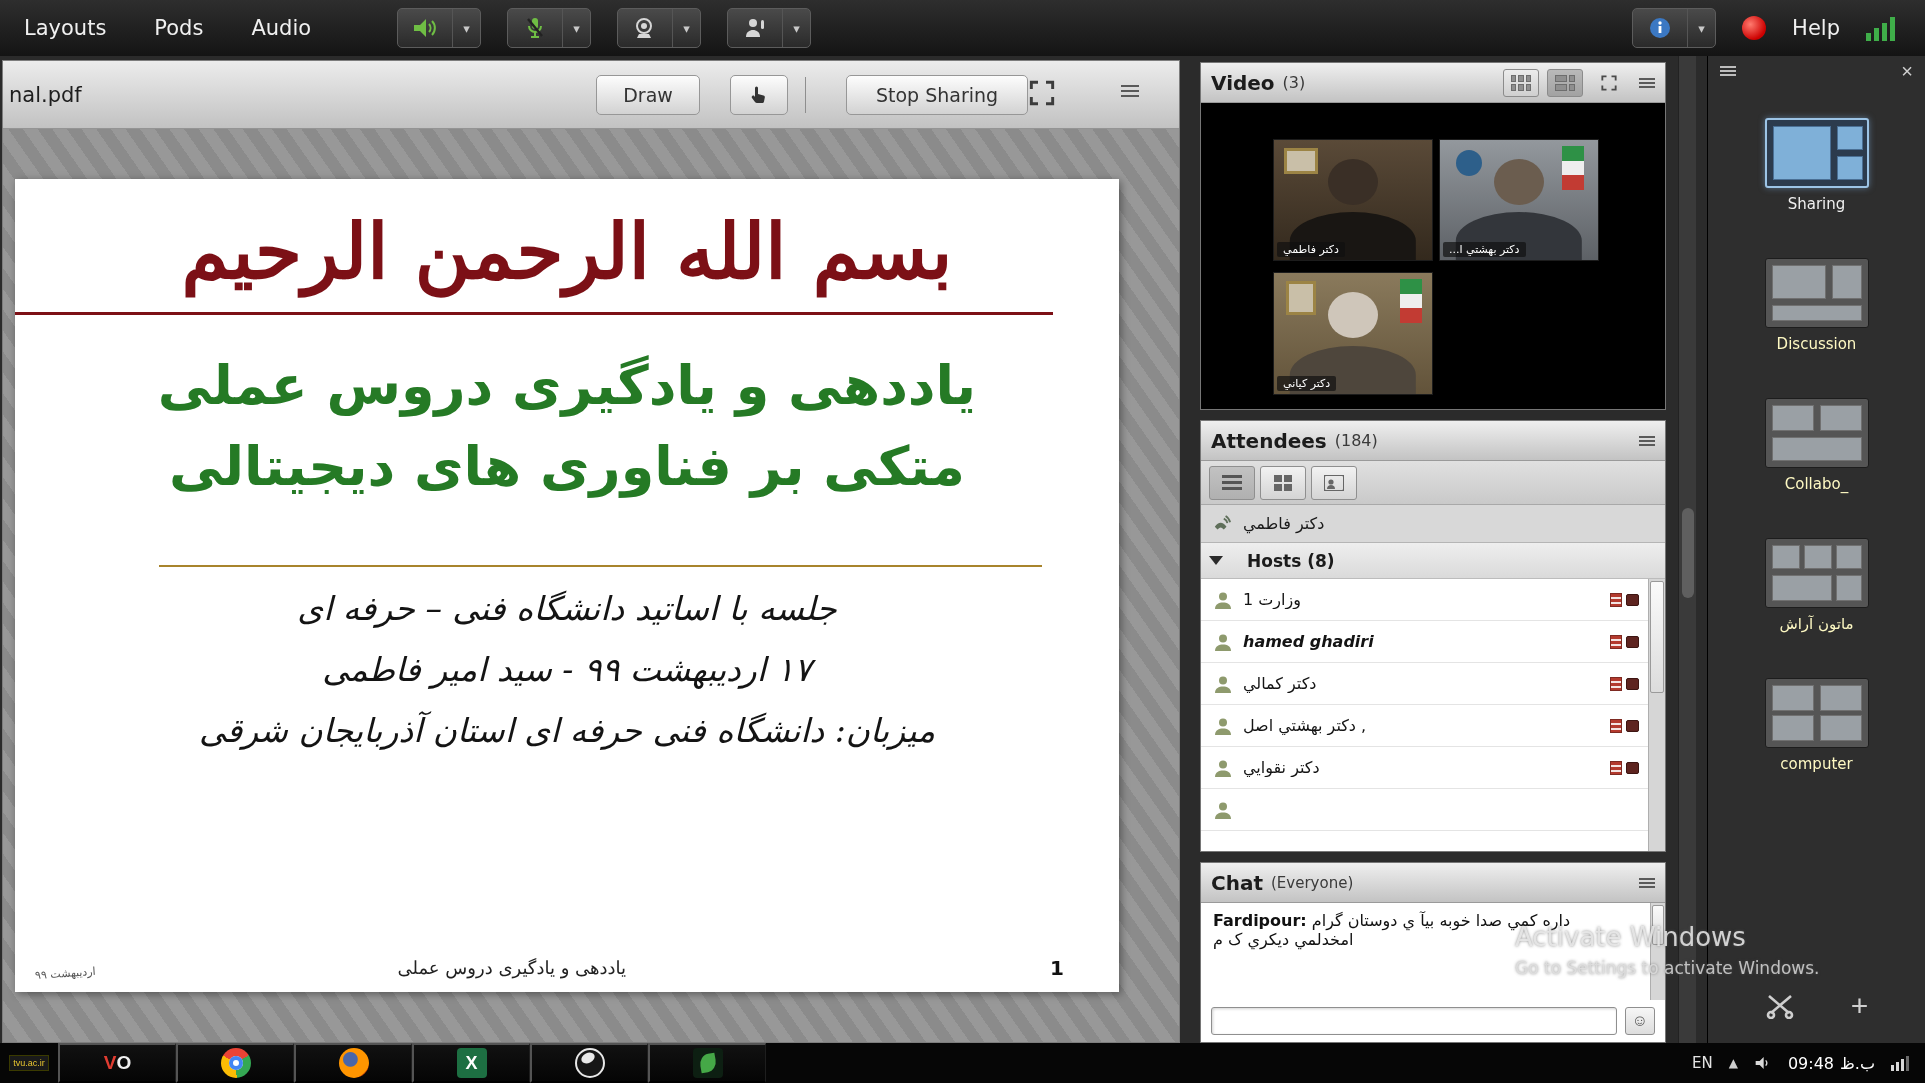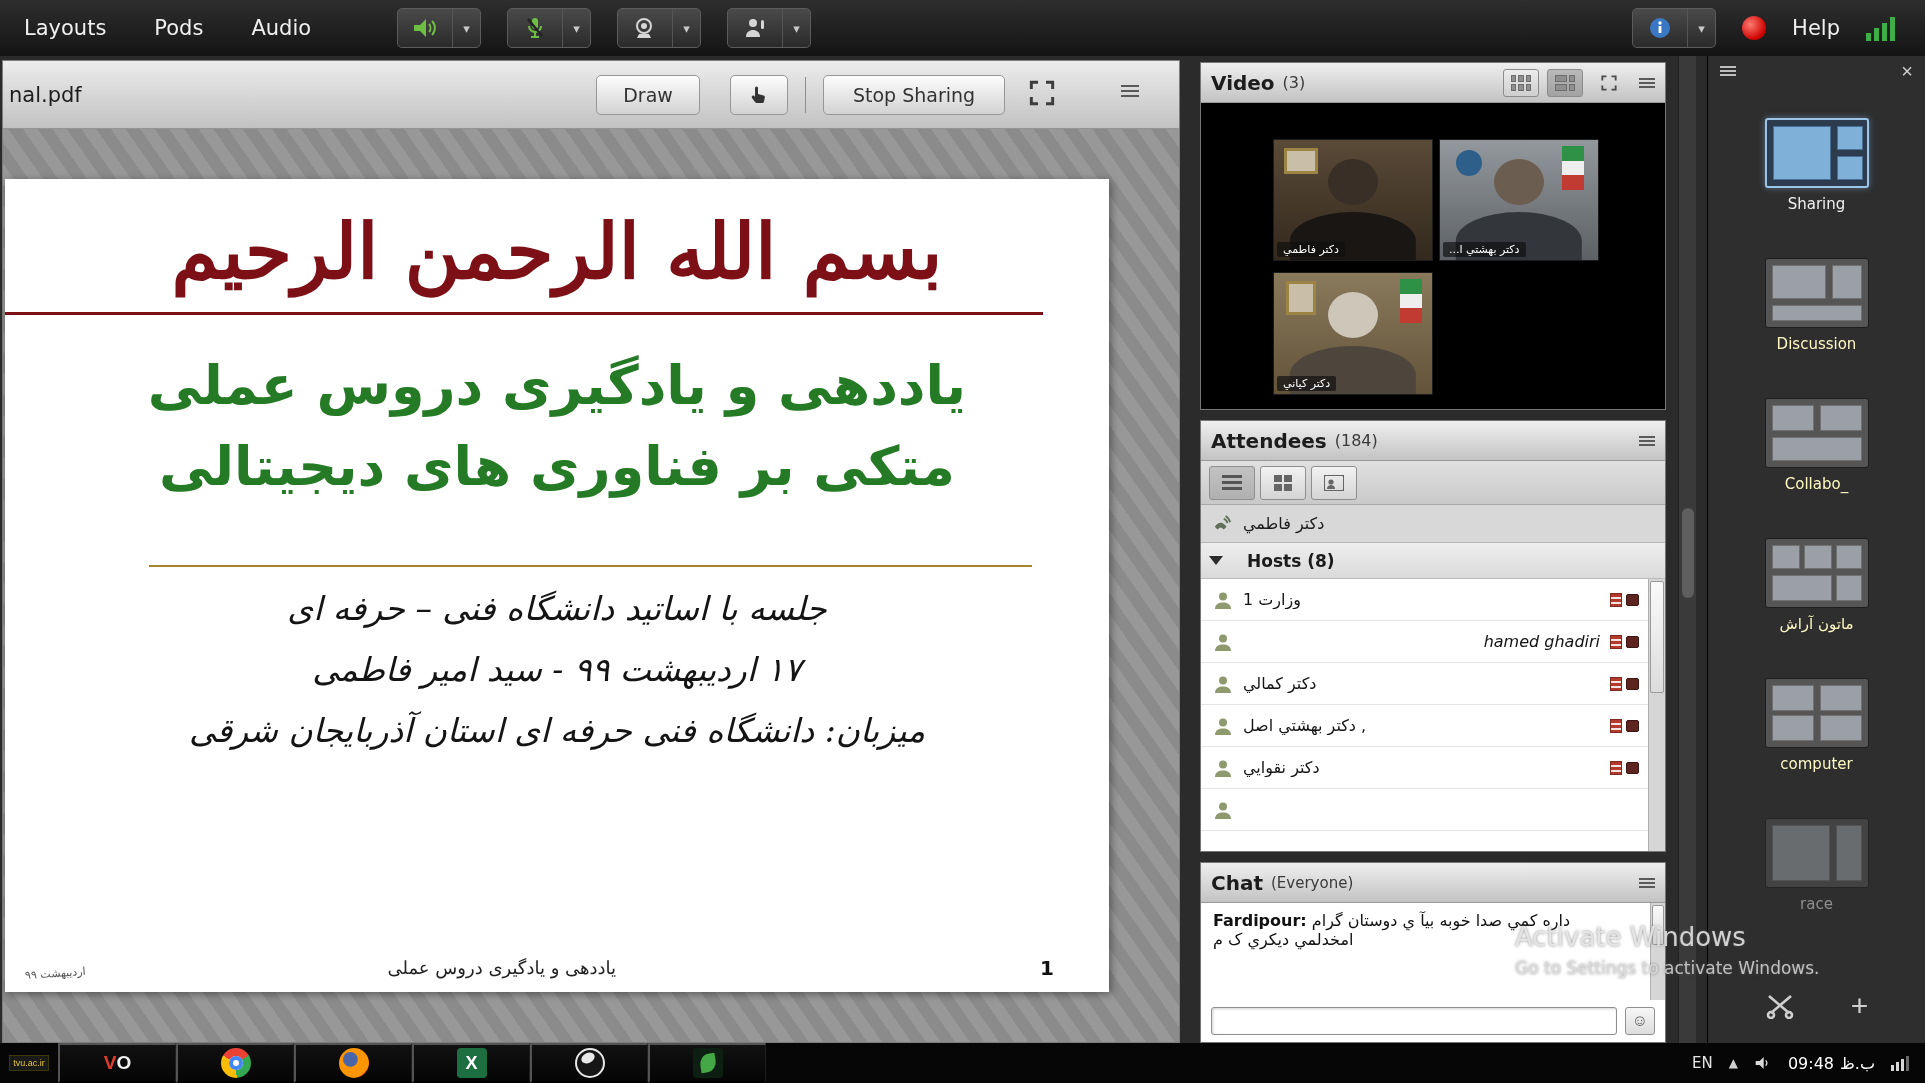--- a/index.html
+++ b/index.html
@@ -28,21 +28,21 @@
   .btn-gray { position:absolute; top:14px; height:40px; background:linear-gradient(#fdfdfd,#d2d2d2);
               border:1px solid #979797; border-radius:5px; font-size:19px; color:#333;
               display:flex; align-items:center; justify-content:center; font-family:inherit; cursor:pointer; }
   .hdr-sep { position:absolute; left:802px; top:16px; width:1px; height:36px; background:#8e8e8e; }
   .icon-btn { position:absolute; top:16px; background:transparent; border:none; cursor:pointer; }
   .menu-lines { display:inline-block; width:18px; height:2px; background:#5a5a5a; box-shadow:0 5px 0 #5a5a5a, 0 10px 0 #5a5a5a; margin-bottom:10px; }
   .share-content { position:absolute; left:0; top:68px; right:0; bottom:0;
                    background:repeating-linear-gradient(55deg, #8b8b8b 0 12px, #989898 12px 24px); }
 
   
-  .slide { position:absolute; left:2px; top:50px; width:1104px; height:813px; background:#ffffff; box-shadow:2px 2px 8px rgba(0,0,0,.4); overflow:hidden; }
+  .slide { position:absolute; left:12px; top:50px; width:1104px; height:813px; background:#ffffff; box-shadow:2px 2px 8px rgba(0,0,0,.4); overflow:hidden; }
   .bismillah { direction:rtl; text-align:center; font-family:"DejaVu Serif", serif; font-weight:bold;
                font-size:76px; color:#7c1016; margin-top:28px; }
   .rule-maroon { height:3px; background:#7c1016; width:94%; margin:16px 0 0 0; }
   .slide-heading { direction:rtl; text-align:center; font-weight:bold; color:#257a25; font-size:54px; line-height:1.5; margin-top:30px; }
   .rule-gold { height:2px; background:#a8842c; margin:58px 7% 0 13%; }
   .slide-body { direction:rtl; text-align:center; font-family:"DejaVu Serif", serif; font-style:italic;
                 font-size:33px; color:#141414; margin-top:22px; }
   .slide-footer-center { position:absolute; left:45%; transform:translateX(-50%); bottom:14px; direction:rtl;
                          font-size:18px; color:#222; font-family:"DejaVu Serif", serif; }
   .slide-page-num { position:absolute; right:55px; bottom:12px; font-size:20px; font-weight:bold; color:#111; }
@@ -83,21 +83,21 @@
   .att-btn.pressed { background:linear-gradient(#c2c2c2,#b0b0b0); }
   .speaker-row { height:38px; flex:0 0 38px; background:#d8d8d8; border-bottom:1px solid #b5b5b5;
                  display:flex; align-items:center; gap:10px; padding-left:10px; font-size:16px; color:#1a1a1a; }
   .hosts-row { height:36px; flex:0 0 36px; background:linear-gradient(#eeeeee,#dadada); border-bottom:1px solid #bcbcbc;
                display:flex; align-items:center; gap:24px; padding-left:8px; cursor:pointer; }
   .hosts-row .tri { width:0; height:0; border-left:7px solid transparent; border-right:7px solid transparent; border-top:9px solid #2b2b2b; }
   .hosts-row .lbl { font-size:17px; font-weight:bold; color:#1b1b1b; }
   .att-list { position:relative; flex:1; background:#fff; overflow:hidden; }
   .att-row { height:42px; display:flex; align-items:center; gap:10px; padding:0 26px 0 12px; border-bottom:1px solid #e4e4e4; cursor:default; }
   .att-row .nm { font-size:16px; color:#141414; flex:1; white-space:nowrap; overflow:hidden; }
-  .att-row .nm.it { font-style:italic; font-weight:normal;text-align:right; }
+  .att-row .nm.it { font-style:italic; font-weight:bold; }
   .status-pair { display:flex; gap:4px; align-items:center; }
   .st-a { width:12px; height:14px; background:repeating-linear-gradient(180deg,#b43a2e 0 3px,#f3e4e2 3px 5px); border:1px solid #7e2a22; }
   .st-b { width:13px; height:12px; background:#5e2420; border-radius:2px; border:1px solid #3d1512; }
   .vscroll { position:absolute; right:0; top:0; bottom:0; width:17px; background:#d6d6d6; border-left:1px solid #aeaeae; }
   .vscroll .handle { position:absolute; left:1px; right:1px; top:2px; height:112px; background:linear-gradient(#fafafa,#dcdcdc); border:1px solid #9a9a9a; border-radius:2px; }
 
   
   #chat-pod { left:1200px; top:862px; width:466px; height:181px; background:#fff; }
   .chat-scope { font-size:15px; color:#3a3a3a; }
   .chat-body { position:relative; flex:1; background:#fff; padding:8px 24px 4px 12px; font-size:16px; color:#111; overflow:hidden; }
@@ -236,21 +236,21 @@
       <div class="share-title">nal.pdf</div>
       <button class="btn-gray" style="left:593px; width:104px;">Draw</button>
       <button class="btn-gray" style="left:727px; width:58px;">
         <span>
           <svg width="24" height="24" viewBox="0 0 24 24" fill="#333">
               <path d="M8 13V5a1.5 1.5 0 013 0v6l5.5 1.5c1 .3 1.5 1 1.3 2l-.8 4c-.2 1-1 1.5-2 1.5H10c-.8 0-1.5-.3-2-1l-3-4c-.5-.7-.4-1.6.3-2.1.6-.5 1.5-.4 2 .1l.7.9z"></path>
             </svg>
         </span>
       </button>
       <div class="hdr-sep"></div>
-      <button class="btn-gray" style="left:820px; width:182px;">Stop Sharing</button>
+      <button class="btn-gray" style="left:843px; width:182px;">Stop Sharing</button>
       <button class="icon-btn" style="left:1022px;">
         <span>
           <svg width="34" height="32" viewBox="0 0 24 24" fill="none" stroke="#3c3c3c" stroke-width="2.2">
               <path d="M4 9V4h5"></path>
               <path d="M20 9V4h-5"></path>
               <path d="M4 15v5h5"></path>
               <path d="M20 15v5h-5"></path>
             </svg>
         </span>
       </button>
@@ -563,27 +563,20 @@
       <div class="sb-thumb">
         <span class="cell" style="left:6px; top:6px; width:28px; height:24px;"></span>
         <span class="cell" style="left:38px; top:6px; width:28px; height:24px;"></span>
         <span class="cell" style="left:70px; top:6px; width:26px; height:24px;"></span>
         <span class="cell" style="left:6px; top:36px; width:60px; height:26px;"></span>
         <span class="cell" style="left:70px; top:36px; width:26px; height:26px;"></span>
       </div>
       <div class="sb-label">ماتون آراش</div>
     </div>
 
-    <div class="sb-item faded" style="top:762px;">
-      <div class="sb-thumb">
-        <span class="cell" style="left:6px; top:6px; width:58px; height:56px;"></span>
-        <span class="cell" style="left:70px; top:6px; width:26px; height:56px;"></span>
-      </div>
-      <div class="sb-label">race</div>
-    </div>
 
     <div class="sb-bottom">
       <button class="sb-tool">
         <span>
           <svg width="30" height="26" viewBox="0 0 30 26" stroke="#cfcfcf" stroke-width="2.6" fill="none">
               <line x1="4" y1="3" x2="24" y2="20"></line>
               <line x1="26" y1="3" x2="6" y2="20"></line>
               <circle cx="6" cy="22" r="3"></circle>
               <circle cx="24" cy="22" r="3"></circle>
             </svg>

